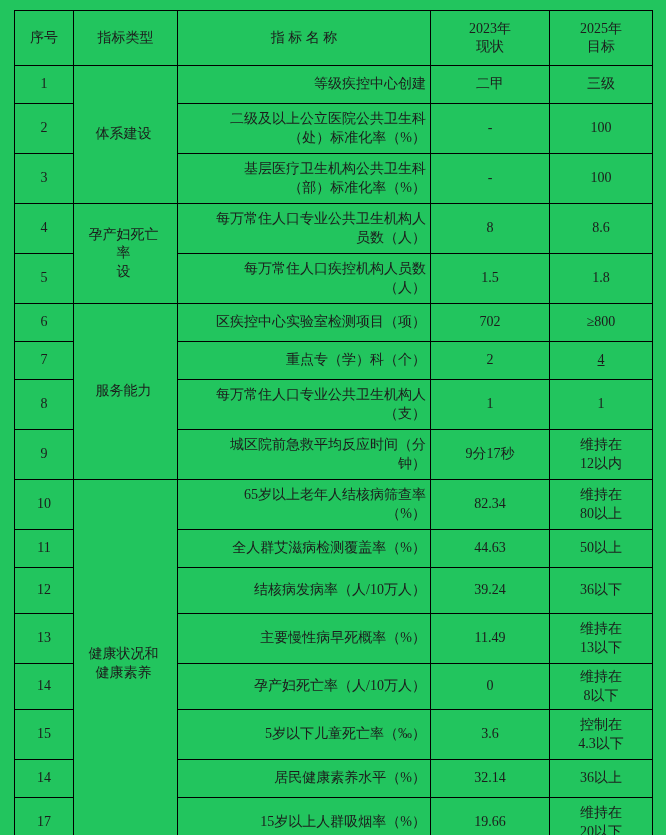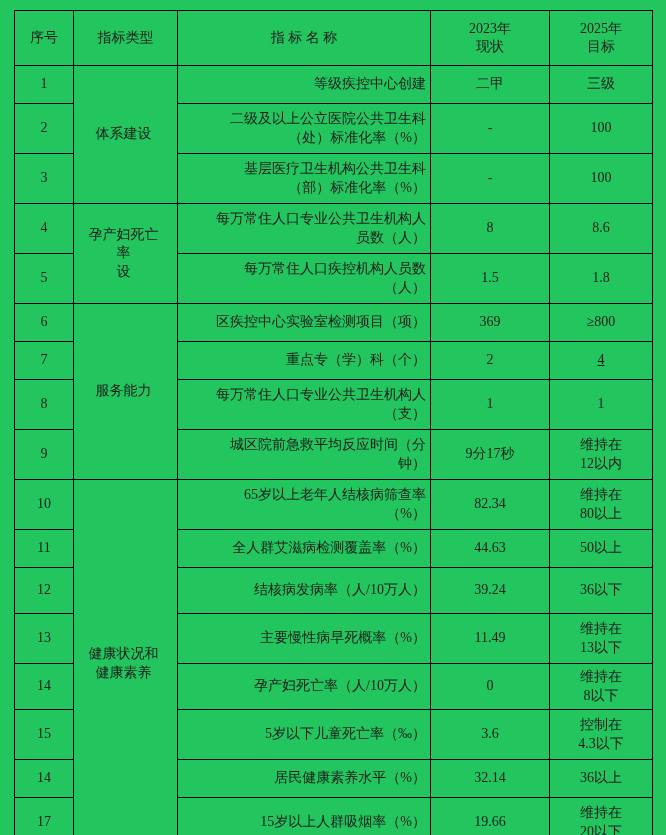--- a/index.html
+++ b/index.html
@@ -113,21 +113,21 @@
         <td>5</td>
         <td class="name-cell">每万常住人口疾控机构人员数
 （人）</td>
         <td>1.5</td>
         <td>1.8</td>
       </tr>
       <tr class="row-s">
         <td>6</td>
         <td class="type-cell" rowspan="4">服务能力</td>
         <td class="name-cell">区疾控中心实验室检测项目（项）</td>
-        <td>369</td>
+        <td>702</td>
         <td>≥800</td>
       </tr>
       <tr class="row-s">
         <td>7</td>
         <td class="name-cell">重点专（学）科（个）</td>
         <td>2</td>
         <td><span class="u">4</span></td>
       </tr>
       <tr class="row-t">
         <td>8</td>

